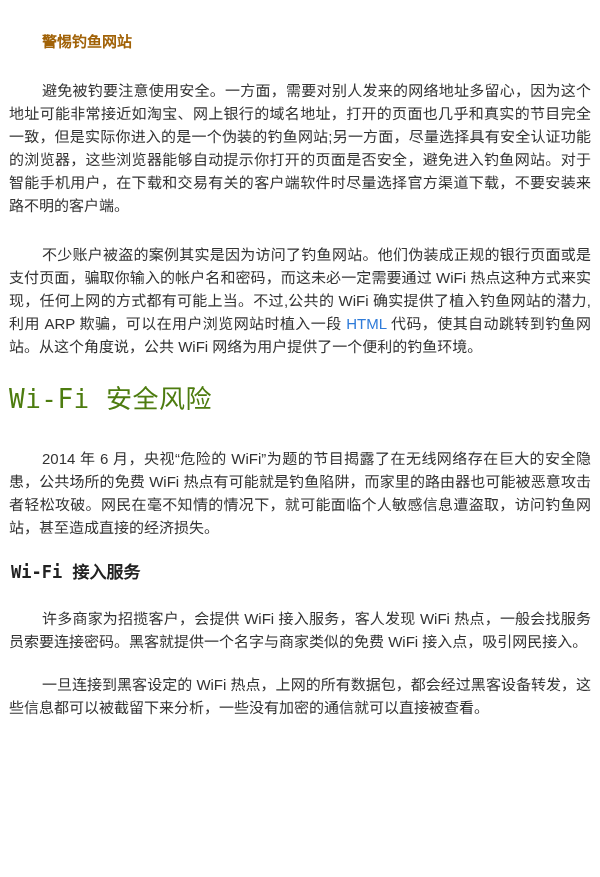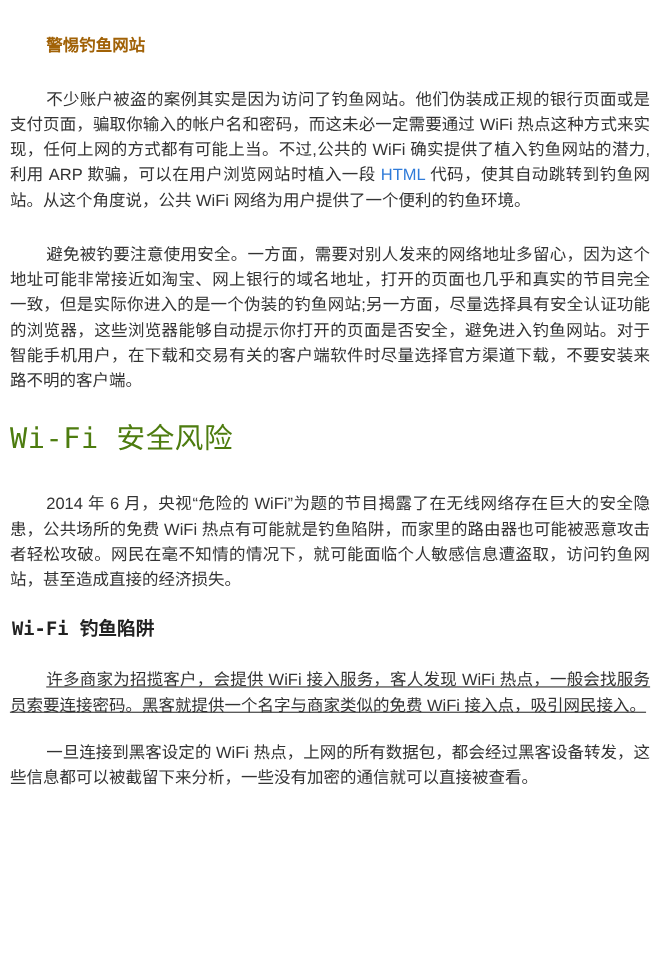--- a/index.html
+++ b/index.html
@@ -49,21 +49,21 @@
   }
   .sub-heading {
     margin: 21px 0 0 2px;
     font-size: 17px;
     line-height: 24px;
     font-weight: bold;
     color: #222222;
     font-family: "DejaVu Sans Mono", "Liberation Mono", "Liberation Sans", monospace, sans-serif;
   }
   .para.after-h1 { margin-top: 30px; }
-  .para.p6 { margin-top: 23px; text-decoration: underline; }
+  .para.p6 { margin-top: 23px; }
   .para.p7 { margin-top: 20px; }
   a.inline-link {
     color: #2f7bd9;
     text-decoration: none;
     cursor: pointer;
   }
   sup.ref {
     font-size: 11px;
     font-weight: bold;
     color: #1b1b1b;
@@ -73,28 +73,28 @@
   }
 </style>
 </head>
 <body>
 
 <div class="page">
 
 
   <p class="bold-head">警惕钓鱼网站</p>
 
+  <p class="para">避免被钓要注意使用安全。一方面，需要对别人发来的网络地址多留心，因为这个地址可能非常接近如淘宝、网上银行的域名地址，打开的页面也几乎和真实的节目完全一致，但是实际你进入的是一个伪装的钓鱼网站;另一方面，尽量选择具有安全认证功能的浏览器，这些浏览器能够自动提示你打开的页面是否安全，避免进入钓鱼网站。对于智能手机用户，在下载和交易有关的客户端软件时尽量选择官方渠道下载，不要安装来路不明的客户端。</p>
+
   <p class="para"><span>不少账户被盗的案例其实是因为访问了钓鱼网站。他们伪装成正规的银行页面或是支付页面，骗取你输入的帐户名和密码，而这未必一定需要通过 WiFi 热点这种方式来实现，任何上网的方式都有可能上当。不过,公共的 WiFi 确实提供了植入钓鱼网站的潜力,利用 ARP 欺骗，可以在用户浏览网站时植入一段 </span><a class="inline-link">HTML</a><span> 代码，使其自动跳转到钓鱼网站。从这个角度说，公共 WiFi 网络为用户提供了一个便利的钓鱼环境。</span></p>
-
-  <p class="para">避免被钓要注意使用安全。一方面，需要对别人发来的网络地址多留心，因为这个地址可能非常接近如淘宝、网上银行的域名地址，打开的页面也几乎和真实的节目完全一致，但是实际你进入的是一个伪装的钓鱼网站;另一方面，尽量选择具有安全认证功能的浏览器，这些浏览器能够自动提示你打开的页面是否安全，避免进入钓鱼网站。对于智能手机用户，在下载和交易有关的客户端软件时尽量选择官方渠道下载，不要安装来路不明的客户端。</p>
 
 
   <h1 class="section-heading">Wi-Fi 安全风险</h1>
 
   <p class="para after-h1">2014 年 6 月，央视“危险的 WiFi”为题的节目揭露了在无线网络存在巨大的安全隐患，公共场所的免费 WiFi 热点有可能就是钓鱼陷阱，而家里的路由器也可能被恶意攻击者轻松攻破。网民在毫不知情的情况下，就可能面临个人敏感信息遭盗取，访问钓鱼网站，甚至造成直接的经济损失。</p>
 
-  <h2 class="sub-heading">Wi-Fi 钓鱼陷阱</h2>
+  <h2 class="sub-heading">Wi-Fi 接入服务</h2>
 
   <p class="para p6">许多商家为招揽客户，会提供 WiFi 接入服务，客人发现 WiFi 热点，一般会找服务员索要连接密码。黑客就提供一个名字与商家类似的免费 WiFi 接入点，吸引网民接入。</p>
 
   <p class="para p7">一旦连接到黑客设定的 WiFi 热点，上网的所有数据包，都会经过黑客设备转发，这些信息都可以被截留下来分析，一些没有加密的通信就可以直接被查看。</p>
 
 </div>
 
 </body></html>

